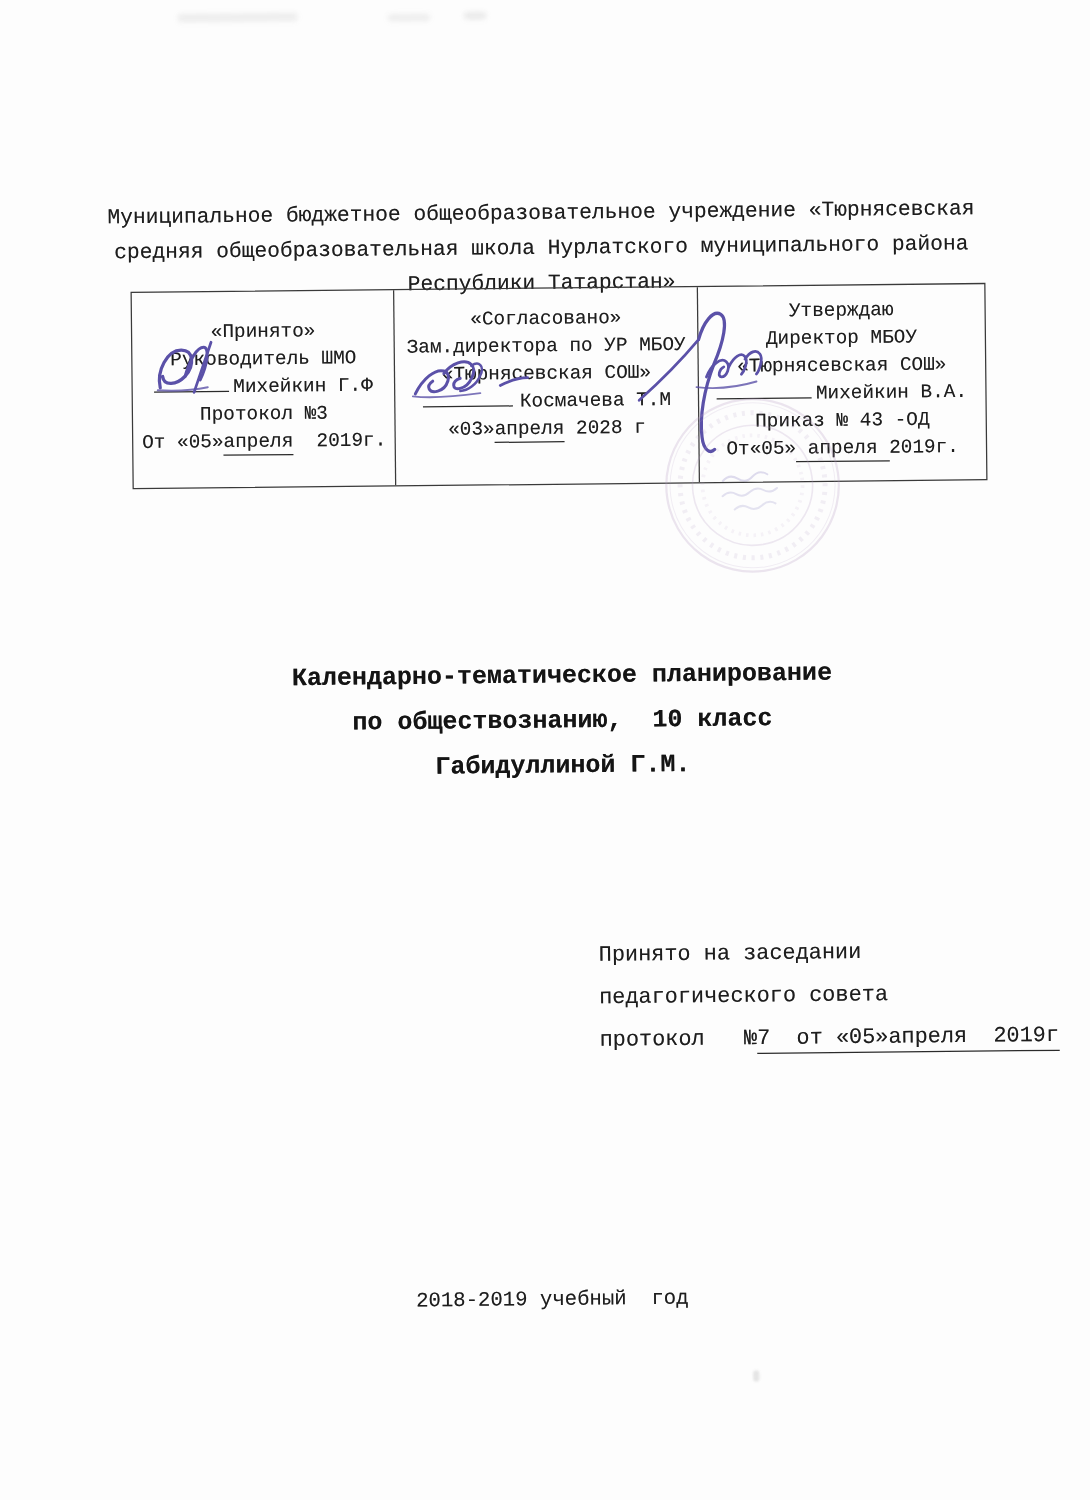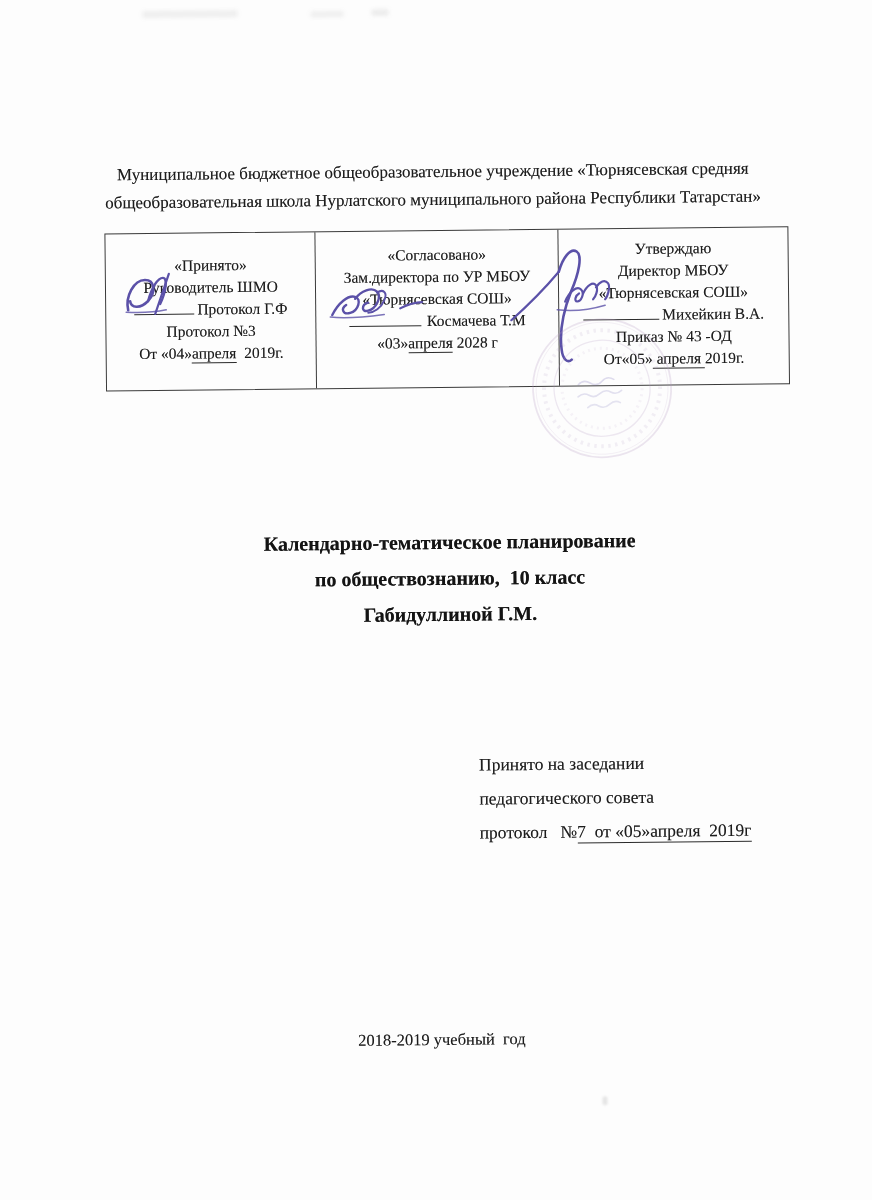--- a/index.html
+++ b/index.html
@@ -6,21 +6,21 @@
     margin: 0;
     padding: 0;
     background: #ffffff;
   }
   .page {
     position: relative;
     width: 872px;
     height: 1200px;
     background: #fdfdfd;
     overflow: hidden;
-    font-family: Liberation Serif, serif;
+    font-family: Liberation Mono, monospace;
     color: #1d1d1d;
   }
   .scan {
     position: absolute;
     inset: 0;
     transform: rotate(-0.6deg);
     transform-origin: 50% 40%;
   }
   .t { white-space: pre-wrap; }
 
@@ -132,23 +132,23 @@
     <div class="smudge smudge-c"></div>
     <div class="smudge smudge-d"></div>
 
     <p class="doc-header t">Муниципальное бюджетное общеобразовательное учреждение «Тюрнясевская средняя общеобразовательная школа Нурлатского муниципального района Республики Татарстан»</p>
 
     <div class="approval-table">
 
       <div class="cell cell-1">
         <div class="t">«Принято»</div>
         <div class="t">Руководитель ШМО</div>
-        <div><span class="blank blank-1"></span><span class="t">Протокол Г.Ф</span></div>
+        <div><span class="blank blank-1"></span><span class="t">Михейкин Г.Ф</span></div>
         <div class="t">Протокол №3</div>
-        <div><span class="t">От «04»</span><span class="ul t">апреля</span><span class="t">  2019г.</span></div>
+        <div><span class="t">От «05»</span><span class="ul t">апреля</span><span class="t">  2019г.</span></div>
       </div>
 
       <div class="cell cell-2">
         <div class="t">«Согласовано»</div>
         <div class="t">Зам.директора по УР МБОУ</div>
         <div class="t">«Тюрнясевская СОШ»</div>
         <div><span class="blank blank-2"></span><span class="t">Космачева Т.М</span></div>
         <div><span class="t">«03»</span><span class="ul t">апреля</span><span class="t"> 2028 г</span></div>
       </div>
 

